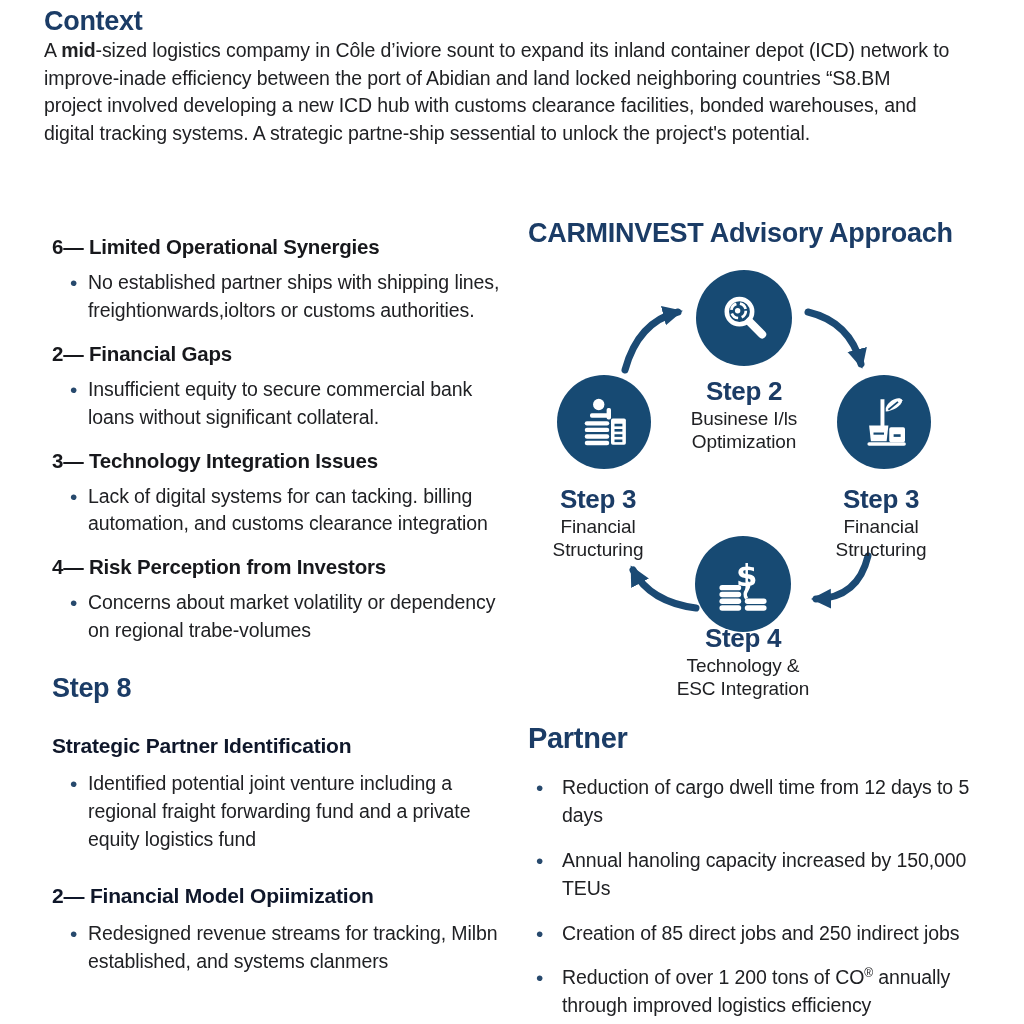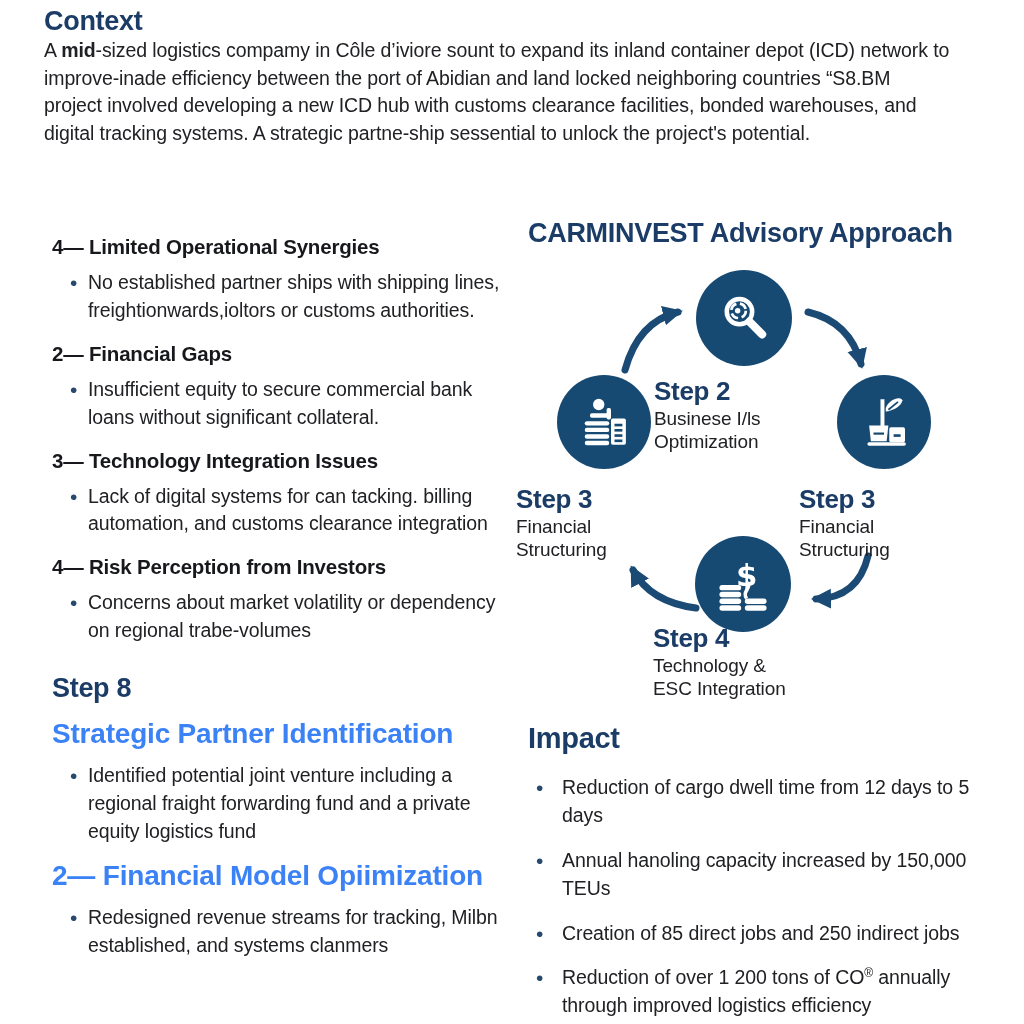--- a/index.html
+++ b/index.html
@@ -55,45 +55,45 @@
     content: "\2022";
     position: absolute;
     left: 18px;
     top: -1px;
     color: #27496d;
     font-size: 21px;
   }
 
   .step1-heading { margin-top: 28px; }
   .sub-heading {
-    font-size: 28px;
+    font-size: 21px;
     font-weight: 700;
-    color: #3b82f6;
-    margin-top: 14px;
+    color: #0f172a;
+    margin-top: 30px;
     margin-bottom: 12px;
     letter-spacing: -0.2px;
   }
 
   
   .diagram { position: absolute; left: 0; top: 50px; width: 462px; height: 450px; }
   .arrow-layer { position: absolute; left: 0; top: 0; width: 462px; height: 450px; pointer-events: none; }
   .circle {
     position: absolute;
     border-radius: 50%;
     background: #174a73;
     display: flex;
     align-items: center;
     justify-content: center;
   }
   .c-top    { left: 168px; top: 2px;   width: 96px; height: 96px; }
   .c-left   { left: 29px;  top: 107px; width: 94px; height: 94px; }
   .c-right  { left: 309px; top: 107px; width: 94px; height: 94px; }
   .c-bottom { left: 167px; top: 268px; width: 96px; height: 96px; }
 
-  .step-label { position: absolute; }
+  .step-label { position: absolute; text-align: center; }
   .step-label .t { font-size: 26px; font-weight: 700; color: #1b3c66; letter-spacing: -0.3px; }
   .step-label .s { font-size: 19px; color: #202124; line-height: 1.22; letter-spacing: -0.1px; }
   .l-top    { left: 126px; top: 108px; width: 180px; }
   .l-left   { left: -12px; top: 216px; width: 164px; }
   .l-right  { left: 271px; top: 216px; width: 164px; }
   .l-bottom { left: 125px; top: 355px; width: 180px; }
 
   
   .impact-heading { position: absolute; left: 0; top: 504px; font-size: 29px; }
   .impact-list { position: absolute; left: 0; top: 556px; width: 470px; }
@@ -106,21 +106,21 @@
 
 <div class="page">
 
   <div class="context-block">
     <div class="section-heading">Context</div>
     <p><span>A </span><strong>mid</strong><span>-sized logistics compamy in Côle d’iviore sount to expand its inland container depot (ICD) network to improve-inade efficiency between the port of Abidian and land locked neighboring countries “S8.BM project involved developing a new ICD hub with customs clearance facilities, bonded warehouses, and digital tracking systems. A strategic partne-ship sessential to unlock the project's potential.</span></p>
   </div>
 
   <div class="left-col">
 
-    <div class="challenge-title">4— Limited Operational Synergies</div>
+    <div class="challenge-title">6— Limited Operational Synergies</div>
     <div class="bullet">No established partner ships with shipping lines, freightionwards,ioltors or customs authorities.</div>
 
     <div class="challenge-title">2— Financial Gaps</div>
     <div class="bullet">Insufficient equity to secure commercial bank loans without significant collateral.</div>
 
     <div class="challenge-title">3— Technology Integration Issues</div>
     <div class="bullet">Lack of digital systems for can tacking. billing automation, and customs clearance integration</div>
 
     <div class="challenge-title">4— Risk Perception from Investors</div>
     <div class="bullet">Concerns about market volatility or dependency on regional trabe-volumes</div>
@@ -216,21 +216,21 @@
         <div class="s">Financial</div>
         <div class="s">Structuring</div>
       </div>
       <div class="step-label l-bottom">
         <div class="t">Step 4</div>
         <div class="s">Technology &amp;</div>
         <div class="s">ESC Integration</div>
       </div>
     </div>
 
-    <div class="section-heading impact-heading">Impact</div>
+    <div class="section-heading impact-heading">Partner</div>
     <div class="impact-list">
       <div class="bullet"><span>Reduction of cargo dwell time from 12 days to 5 days</span></div>
       <div class="bullet"><span>Annual hanoling capacity increased by 150,000 TEUs</span></div>
       <div class="bullet"><span>Creation of 85 direct jobs and 250 indirect jobs</span></div>
       <div class="bullet"><span>Reduction of over 1 200 tons of CO</span><sup>®</sup><span> annually through improved logistics efficiency</span></div>
     </div>
   </div>
 
 </div>
 

